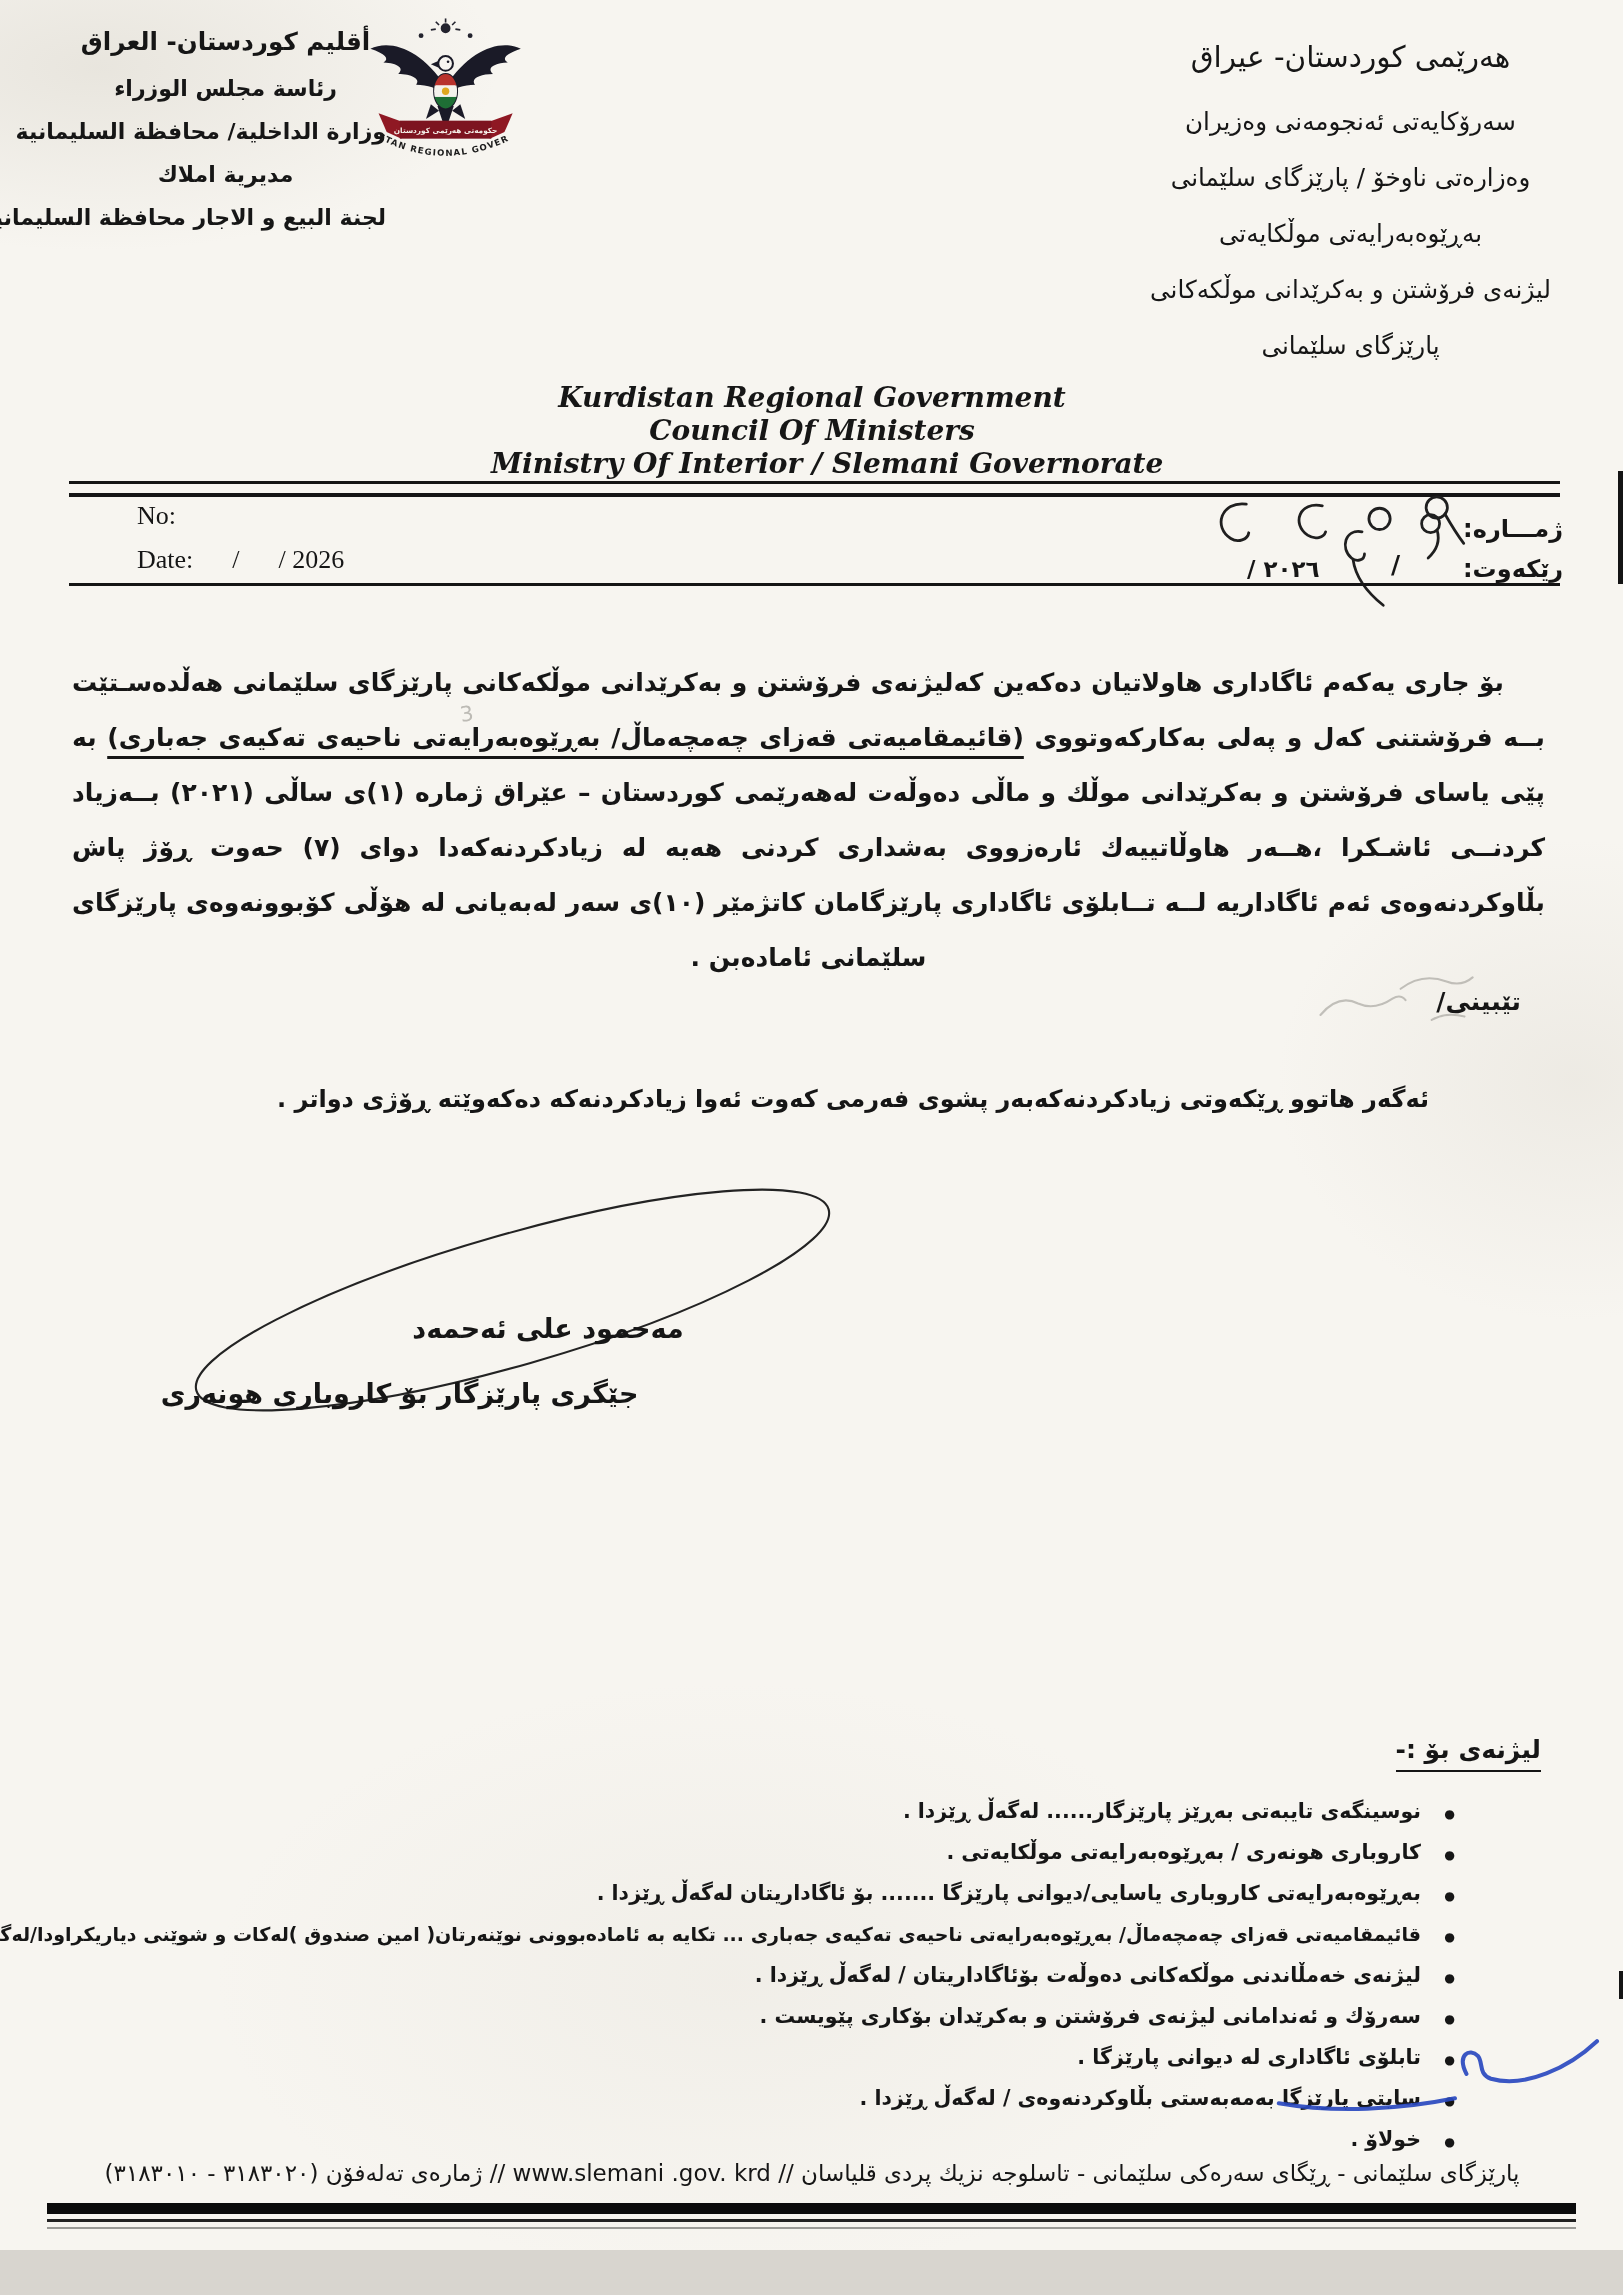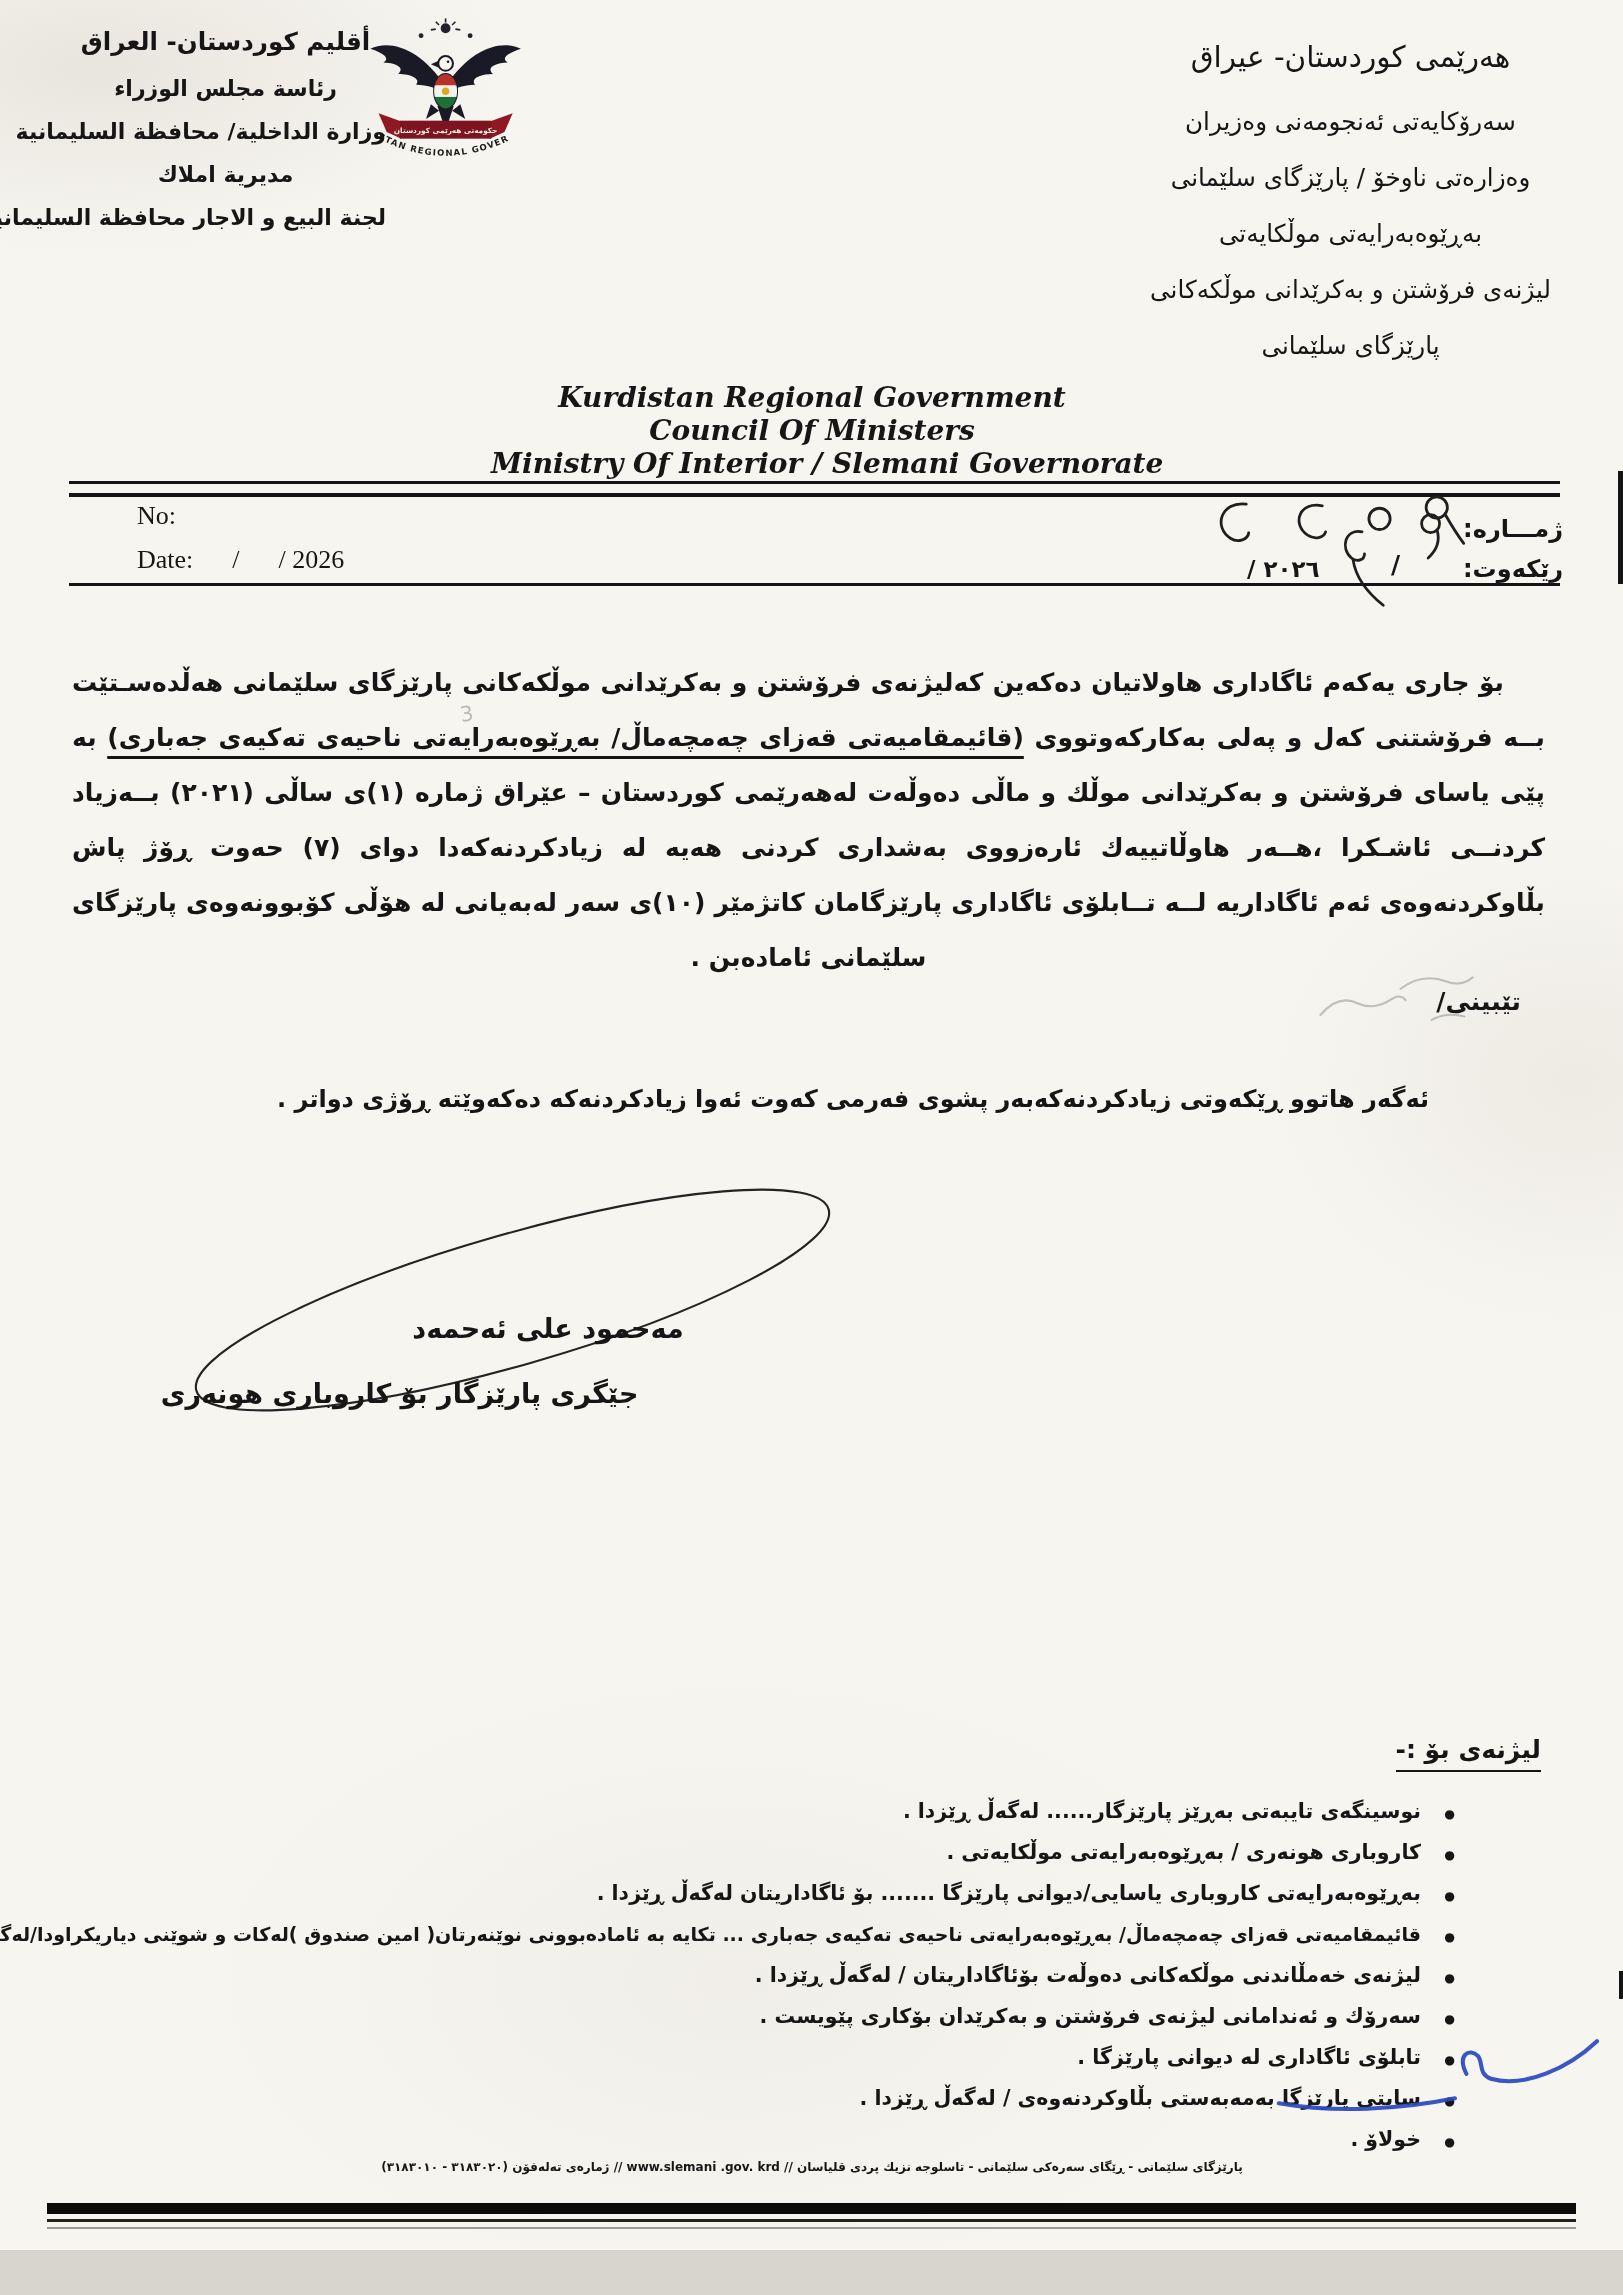--- a/index.html
+++ b/index.html
@@ -58,21 +58,21 @@
   
   .copies-head{right:83px; top:1735px; font-size:25px; font-weight:bold;
                border-bottom:2.5px solid #151515; padding-bottom:5.7px;}
   .copies-list{right:144px; top:1787px; width:1427px; list-style:none; margin:12px; padding:0; direction:rtl;}
   .copies-list li{position:relative; padding-right:47px; margin-bottom:16.4px;
                   font-size:20.5px; line-height:24.6px; font-weight:bold;}
   .copies-list li::before{content:"●"; position:absolute; right:13px; top:3.3px; font-size:12.3px;}
   .copies-list li.long{font-size:19px; white-space:nowrap;}
 
   
-  .footer{left:74px; top:2160px; width:1476px; text-align:center; font-size:12px; font-weight:bold; white-space:nowrap;}
+  .footer{left:74px; top:2160px; width:1476px; text-align:center; font-size:23px; font-weight:normal; white-space:nowrap;}
   .bar1{left:47px; top:2203px; width:1529px; height:10.6px; background:#0b0b0b;}
   .bar2{left:47px; top:2219px; width:1529px; height:3.3px; background:#222;}
   .bar3{left:47px; top:2227px; width:1529px; height:1.6px; background:#9a9a96;}
 
   
   .edge-r1{right:0; top:471px; width:6.5px; height:113px; background:#141414;}
   .edge-r2{right:0; top:1971px; width:4.9px; height:28px; background:#141414;}
   .corner-bl{left:64px; top:2283px; width:24.6px; height:12.3px; background:#101010; border-radius:50% 60% 40% 50%;}
 </style>
 </head>

